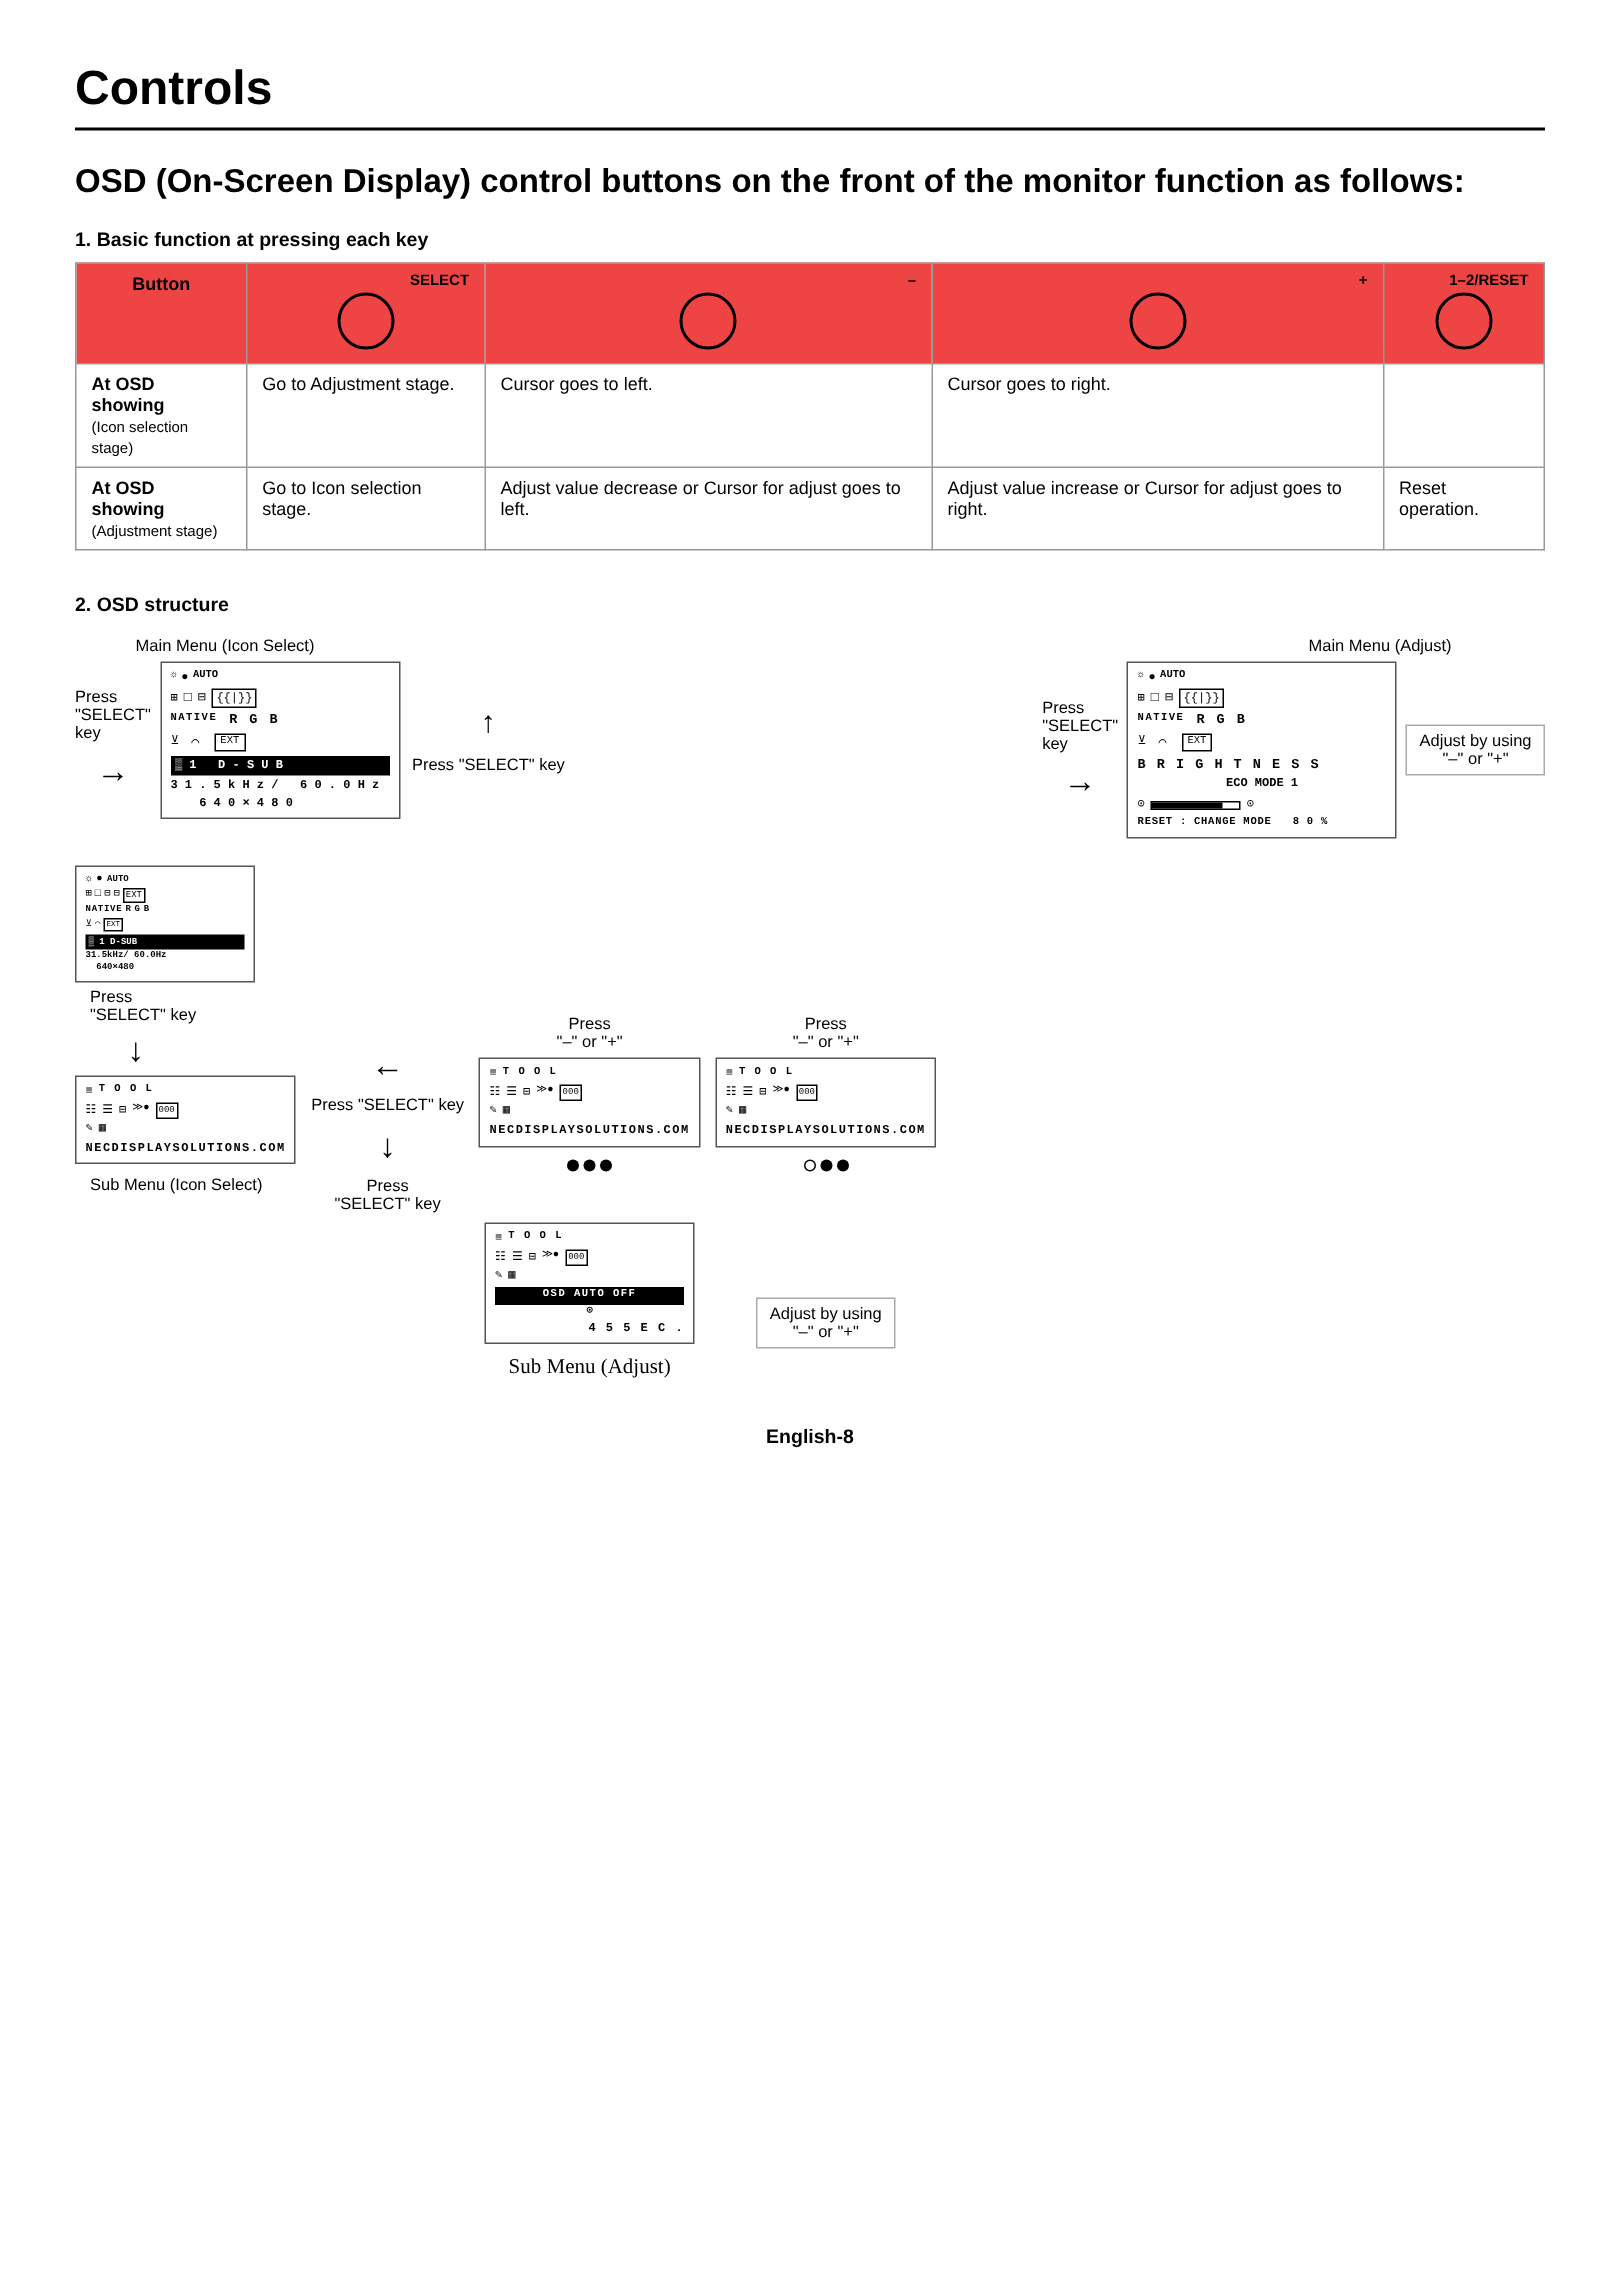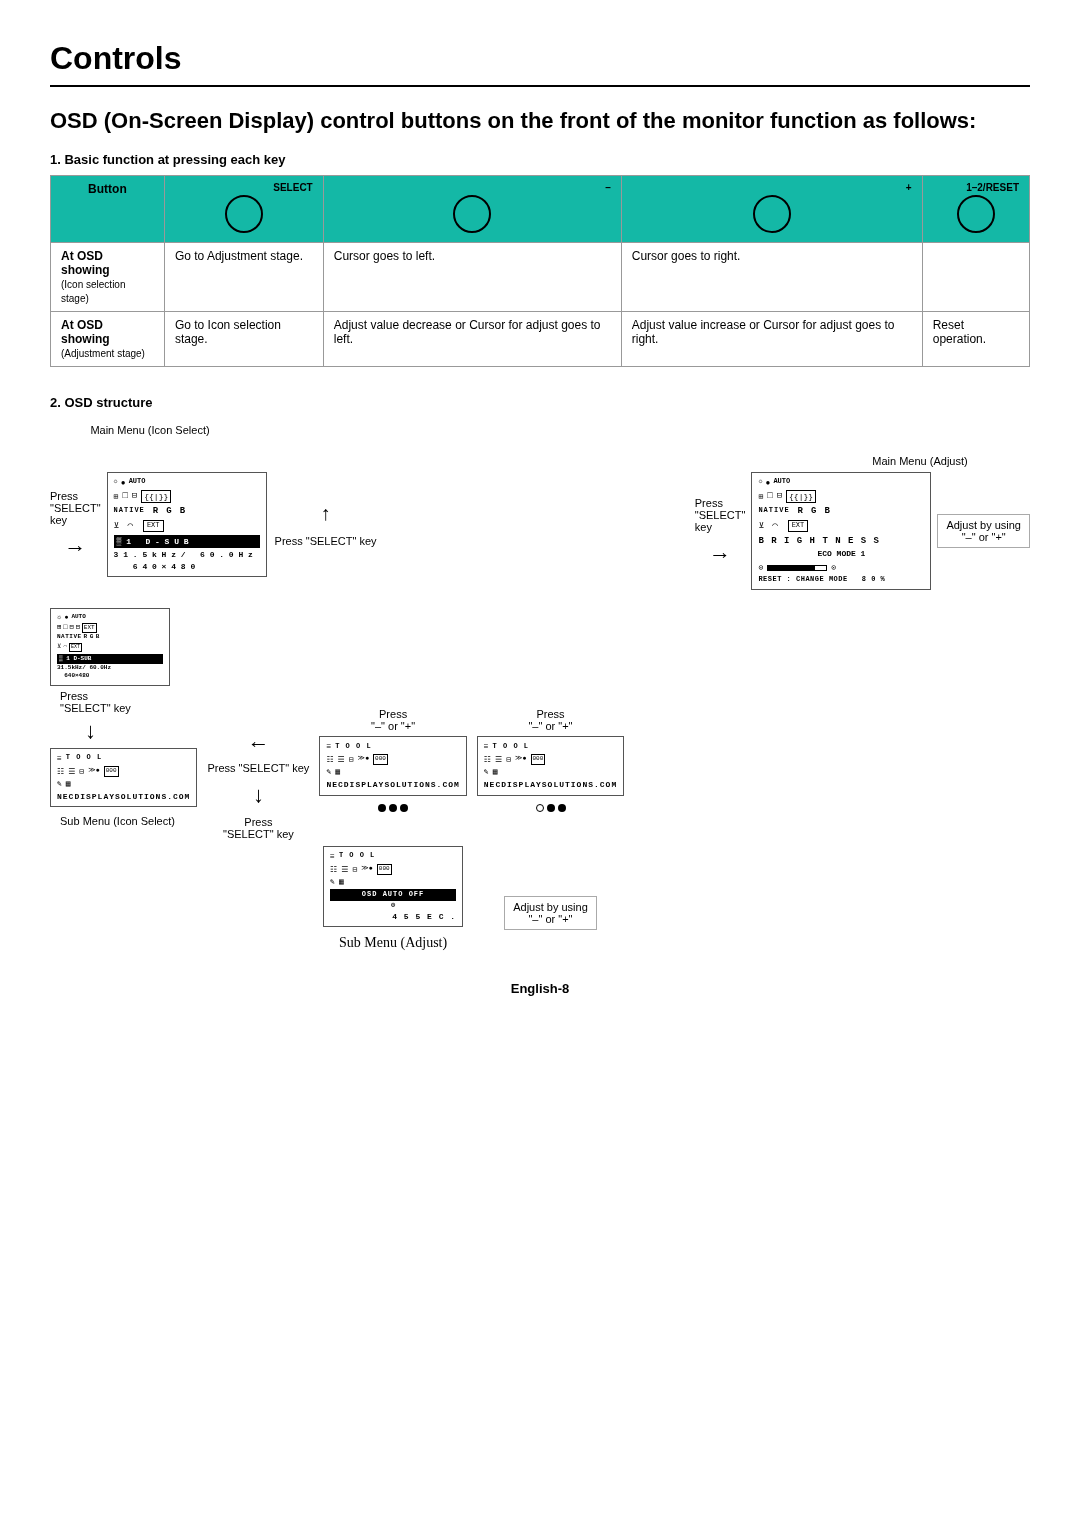--- a/index.html
+++ b/index.html
@@ -35,21 +35,21 @@
       border-collapse: collapse;
       margin-bottom: 28px;
       font-size: 12px;
     }
     .controls-table th, .controls-table td {
       border: 1px solid #999;
       padding: 6px 10px;
       vertical-align: top;
     }
     .controls-table th {
-      background: #14b8a6;
+      background: #ef4444;
       font-weight: 700;
     }
     .btn-icon {
       display: inline-block;
       width: 38px;
       height: 38px;
       border: 2px solid #000;
       border-radius: 50%;
       text-align: center;
       line-height: 34px;
@@ -215,21 +215,21 @@
 
 <p class="osd-section-title">2. OSD structure</p>
 
 <div class="full-bottom-diag">
 
   <div style="display:flex; justify-content:space-between; margin-bottom:4px;">
     <div style="width:200px; text-align:center;">
       <span style="font-size:11px;">Main Menu (Icon Select)</span>
     </div>
     <div style="flex:1;"></div>
-    <div style="width:220px; text-align:center;margin-top:31px;">
+    <div style="width:220px; text-align:center;">
       <span style="font-size:11px;">Main Menu (Adjust)</span>
     </div>
   </div>
 
   <div style="display:flex; align-items:flex-start; gap:8px; margin-bottom:4px;">
 
     <div style="display:flex; align-items:center; gap:6px;">
       <div style="display:flex; flex-direction:column; align-items:center; font-size:11px; min-width:48px;">
         <span>Press<br>"SELECT"<br>key</span>
         <div style="margin-top:6px; font-size:22px;">→</div>

